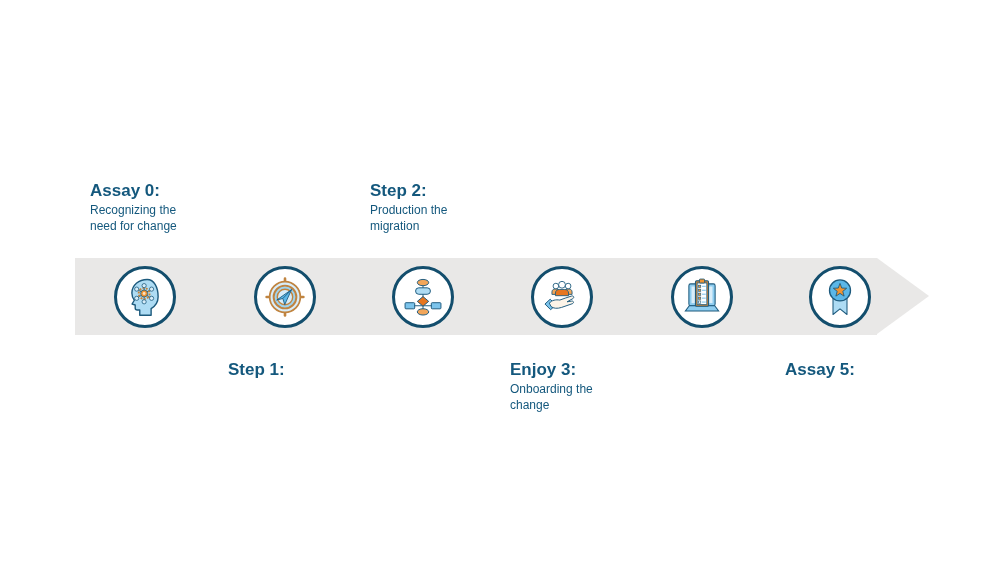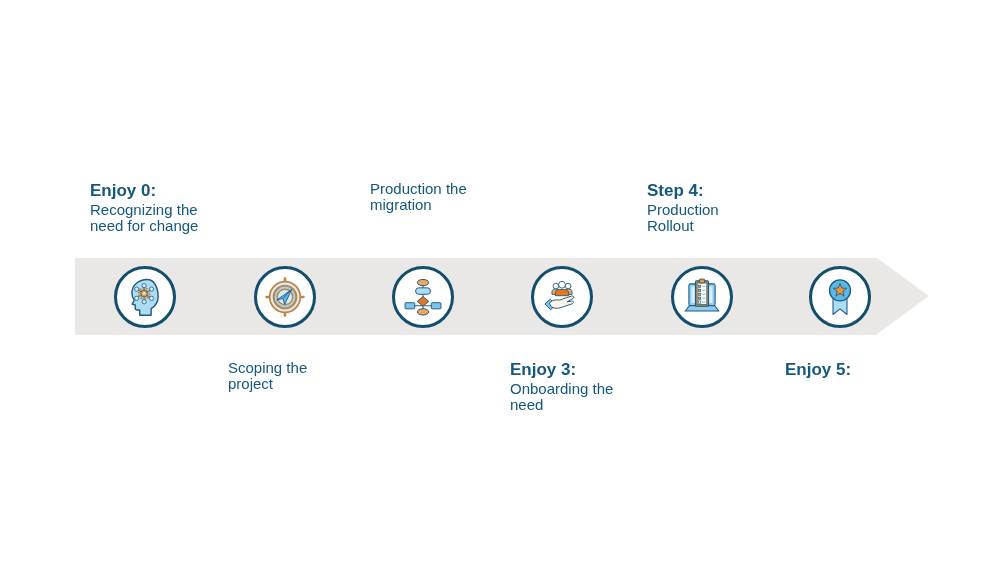--- a/index.html
+++ b/index.html
@@ -19,21 +19,21 @@
     border-top:38.5px solid transparent;border-bottom:38.5px solid transparent;
     border-left:52px solid var(--band);
   }
   .node{
     position:absolute;top:266px;width:62px;height:62px;border-radius:50%;
     background:#fff;border:3px solid var(--circle-border);box-sizing:border-box;
     display:flex;align-items:center;justify-content:center;
   }
   .label{position:absolute;width:132px;color:var(--text);}
   .label-title{font-size:17px;font-weight:bold;line-height:19px;margin-bottom:2px;}
-  .label-sub{font-size:15px;line-height:16px;white-space:pre-line;}
+  .label-sub{font-size:12px;line-height:16px;white-space:pre-line;}
   
   .s-navy{stroke:var(--icon-navy);}
   .s-tan{stroke:var(--icon-tan);}
   .s-sky{stroke:var(--icon-sky);}
   .f-none{fill:none;}
   .f-white{fill:#ffffff;}
   .f-cream{fill:#fdf4e8;}
   .f-lblue{fill:var(--icon-light-blue);}
   .f-pblue{fill:var(--icon-pale-blue);}
   .f-mblue{fill:var(--icon-mid-blue);}
@@ -45,45 +45,40 @@
 </style>
 </head>
 <body>
 
 <div class="canvas">
 
   <div class="band"></div>
   <div class="band-arrow"></div>
 
   <div class="label" style="left:90px;top:181px">
-    <div class="label-title">Enjoy 0:</div>
+    <div class="label-title">Assay 0:</div>
     <div class="label-sub">Recognizing the
 need for change</div>
   </div>
   <div class="label" style="left:370px;top:181px">
+    <div class="label-title">Step 2:</div>
     <div class="label-sub">Production the
 migration</div>
   </div>
-  <div class="label" style="left:647px;top:181px">
-    <div class="label-title">Step 4:</div>
-    <div class="label-sub">Production
-Rollout</div>
-  </div>
 
   <div class="label" style="left:228px;top:360px">
-    <div class="label-sub">Scoping the
-project</div>
+    <div class="label-title">Step 1:</div>
   </div>
   <div class="label" style="left:510px;top:360px">
     <div class="label-title">Enjoy 3:</div>
     <div class="label-sub">Onboarding the
-need</div>
+change</div>
   </div>
   <div class="label" style="left:785px;top:360px">
-    <div class="label-title">Enjoy 5:</div>
+    <div class="label-title">Assay 5:</div>
   </div>
 
   <div class="node" style="left:114px">
     <svg viewBox="0 0 48 48" width="42" height="42">
       <path class="f-lblue s-navy" stroke-width="1.6" stroke-linejoin="round" d="M26.5 4C17 4 9 10.5 9 19.5c0 3.4 1.1 6 2.8 8.2L9.2 32l3.6 1.1v3.5c0 1.3 1 2.3 2.3 2.3H18v6h13v-7.6c4.6-2.9 8-7.6 8-13.7C39 13 34.5 4 26.5 4z"></path>
       <g class="s-navy" stroke-width="1">
         <line x1="23" y1="20" x2="23" y2="11"></line>
           <line x1="23" y1="20" x2="14.5" y2="15"></line>
         <line x1="23" y1="20" x2="14.5" y2="25.5"></line>
           <line x1="23" y1="20" x2="23" y2="29.5"></line>

